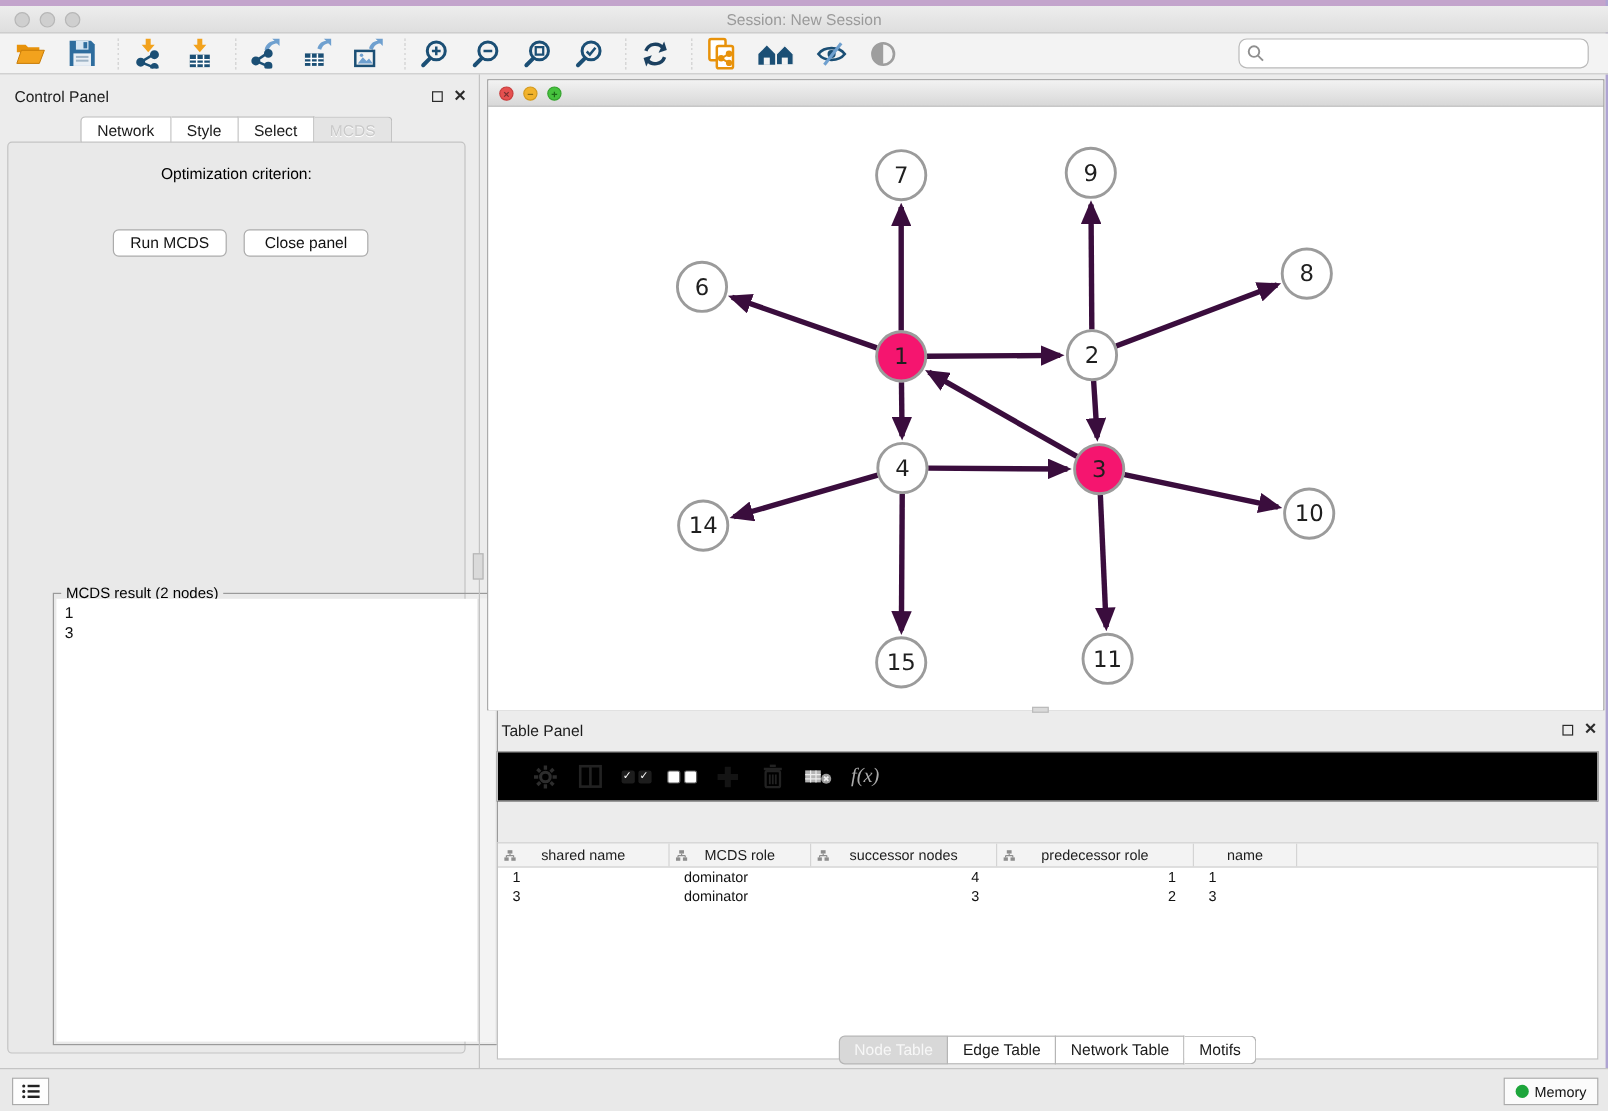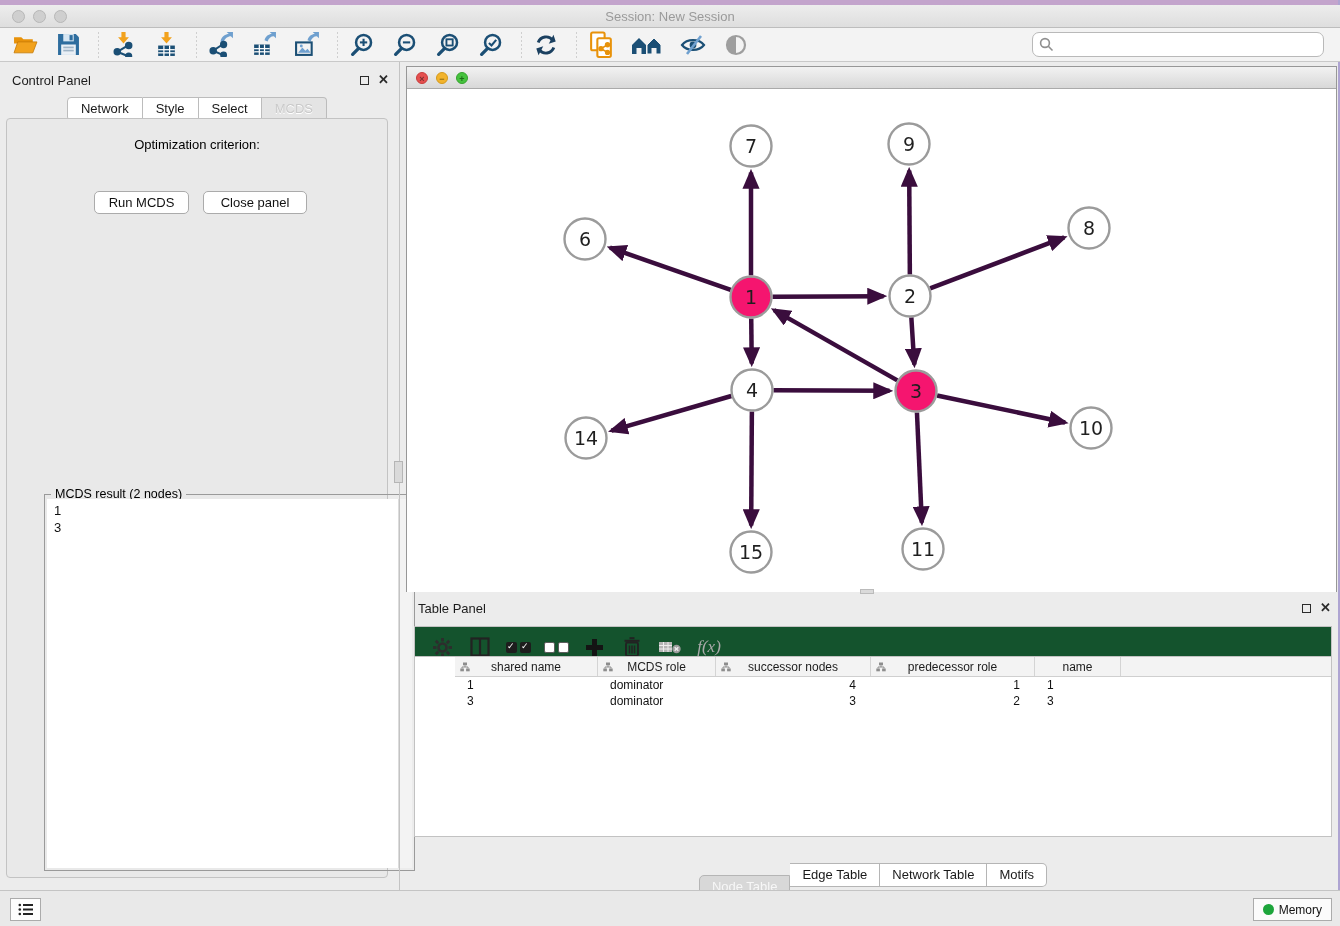--- a/index.html
+++ b/index.html
@@ -82,42 +82,42 @@
   .net-canvas { position:absolute; left:0; top:22px; width:929px; height:503px; background:#fff; }
   .net-canvas svg { width:929px; height:503px; display:block; }
   .graph-node text { font-family:"DejaVu Sans", sans-serif; }
 
   
   .tp-header { position:absolute; left:406px; top:596px; width:934px; height:26px; }
   .tp-header .panel-title { left:12px; }
   .tp-header .float-icon { left:896px; } .tp-header .close-icon { left:914px; }
 
   .tp-toolbar { position:absolute; left:414px; top:626px; width:918px; height:42px;
-    background:#14532d; border:1px solid #c2c2c2; display:flex; align-items:center; padding-left:12px;text-align:center; }
+    background:#000000; border:1px solid #c2c2c2; display:flex; align-items:center; padding-left:24px;text-align:center; }
   .tp-btn { width:30px; height:30px; display:flex; align-items:center; justify-content:center; margin-right:8px; }
   .fx-label { font-size:17px; font-style:italic; font-family:"Liberation Serif", serif; color:#aaa; margin-left:2px; }
   .cb-pair { display:flex; gap:3px; }
   .cb { width:11px; height:11px; border-radius:2px; }
   .cb.checked { background:#1d1d1d; position:relative; }
   .cb.checked::after { content:"✓"; color:#fff; font-size:9px; position:absolute; left:1.5px; top:-0.5px; }
   .cb.un { background:#fff; border:1.5px solid #5c5c5c; }
 
-  .tp-table { position:absolute; left:414px; top:656px; width:918px; height:181px; background:#fff; border:1px solid #c2c2c2;padding-left:40px; }
+  .tp-table { position:absolute; left:414px; top:702px; width:918px; height:181px; background:#fff; border:1px solid #c2c2c2; }
   .thead { display:flex; height:20px; background:#f3f3f3; border-bottom:1px solid #cfcfcf; }
   .th { position:relative; display:flex; align-items:center; justify-content:center;
     font-size:12px; color:#1c1c1c; border-right:1px solid #d4d4d4; }
   .th .tree { position:absolute; left:5px; top:5px; }
   .tbody .tr { display:flex; height:16px; }
   .td { font-size:12px; color:#111; line-height:16px; overflow:hidden; white-space:nowrap; }
   .td.al { padding-left:12px; text-align:left; }
   .td.ar { padding-right:15px; text-align:right; }
 
   .tp-tabs-strip { position:absolute; left:406px; top:856px; width:934px; height:34px; display:flex; justify-content:center; align-items:flex-start; padding-top:7px; }
   .tp-tab { font-size:13px; padding:3px 12px 4px; background:#fff; border:1px solid #b5b5b5; border-left:none; color:#1a1a1a; }
-  .tp-tab:first-child { border-left:1px solid #b5b5b5; border-radius:5px 0 0 5px;margin-top:12px; }
+  .tp-tab:first-child { border-left:1px solid #b5b5b5; border-radius:5px 0 0 5px; }
   .tp-tab:last-child { border-radius:0 5px 5px 0; }
   .tp-tab.active { background:#d8d8d8; color:#f7f7f7; }
 
   
   .statusbar { position:absolute; left:0; top:890px; width:1340px; height:36px; background:#e9e9e9; border-top:1px solid #c4c4c4; }
   .list-btn { position:absolute; left:10px; top:7px; width:31px; height:23px; background:#fdfdfd; border:1px solid #ababab; display:flex; align-items:center; justify-content:center; }
   .memory-btn { position:absolute; right:8px; top:7px; height:23px; background:#fbfbfb; border:1px solid #ababab;
     display:flex; align-items:center; gap:5px; padding:0 9px; font-size:12px; color:#111; }
   .mem-dot { width:11px; height:11px; border-radius:50%; background:#1da53b; }
 </style>

